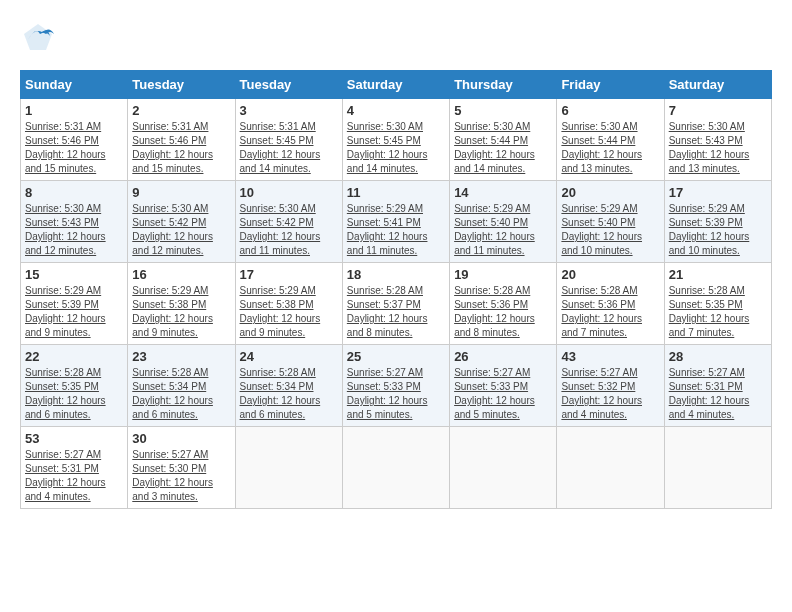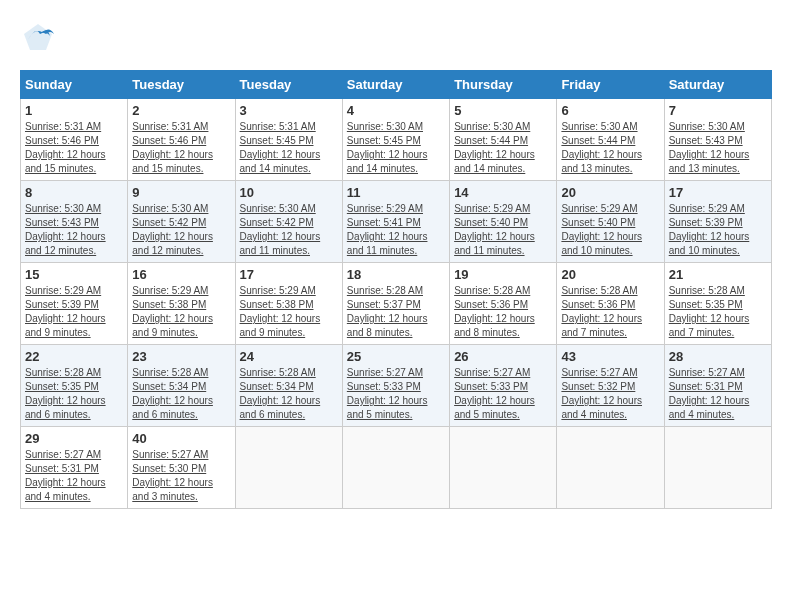--- a/index.html
+++ b/index.html
@@ -326,28 +326,28 @@
         <td>
           <span class="day-number">28</span>
           <div class="day-info" style="white-space: pre-line;">Sunrise: 5:27 AM
 Sunset: 5:31 PM
 Daylight: 12 hours
 and 4 minutes.</div>
         </td>
       </tr>
       <tr>
         <td>
-          <span class="day-number">29</span>
+          <span class="day-number">53</span>
           <div class="day-info" style="white-space: pre-line;">Sunrise: 5:27 AM
 Sunset: 5:31 PM
 Daylight: 12 hours
 and 4 minutes.</div>
         </td>
         <td>
-          <span class="day-number">40</span>
+          <span class="day-number">30</span>
           <div class="day-info" style="white-space: pre-line;">Sunrise: 5:27 AM
 Sunset: 5:30 PM
 Daylight: 12 hours
 and 3 minutes.</div>
         </td>
         <td class="empty-cell"></td>
         <td class="empty-cell"></td>
         <td class="empty-cell"></td>
         <td class="empty-cell"></td>
         <td class="empty-cell"></td>

